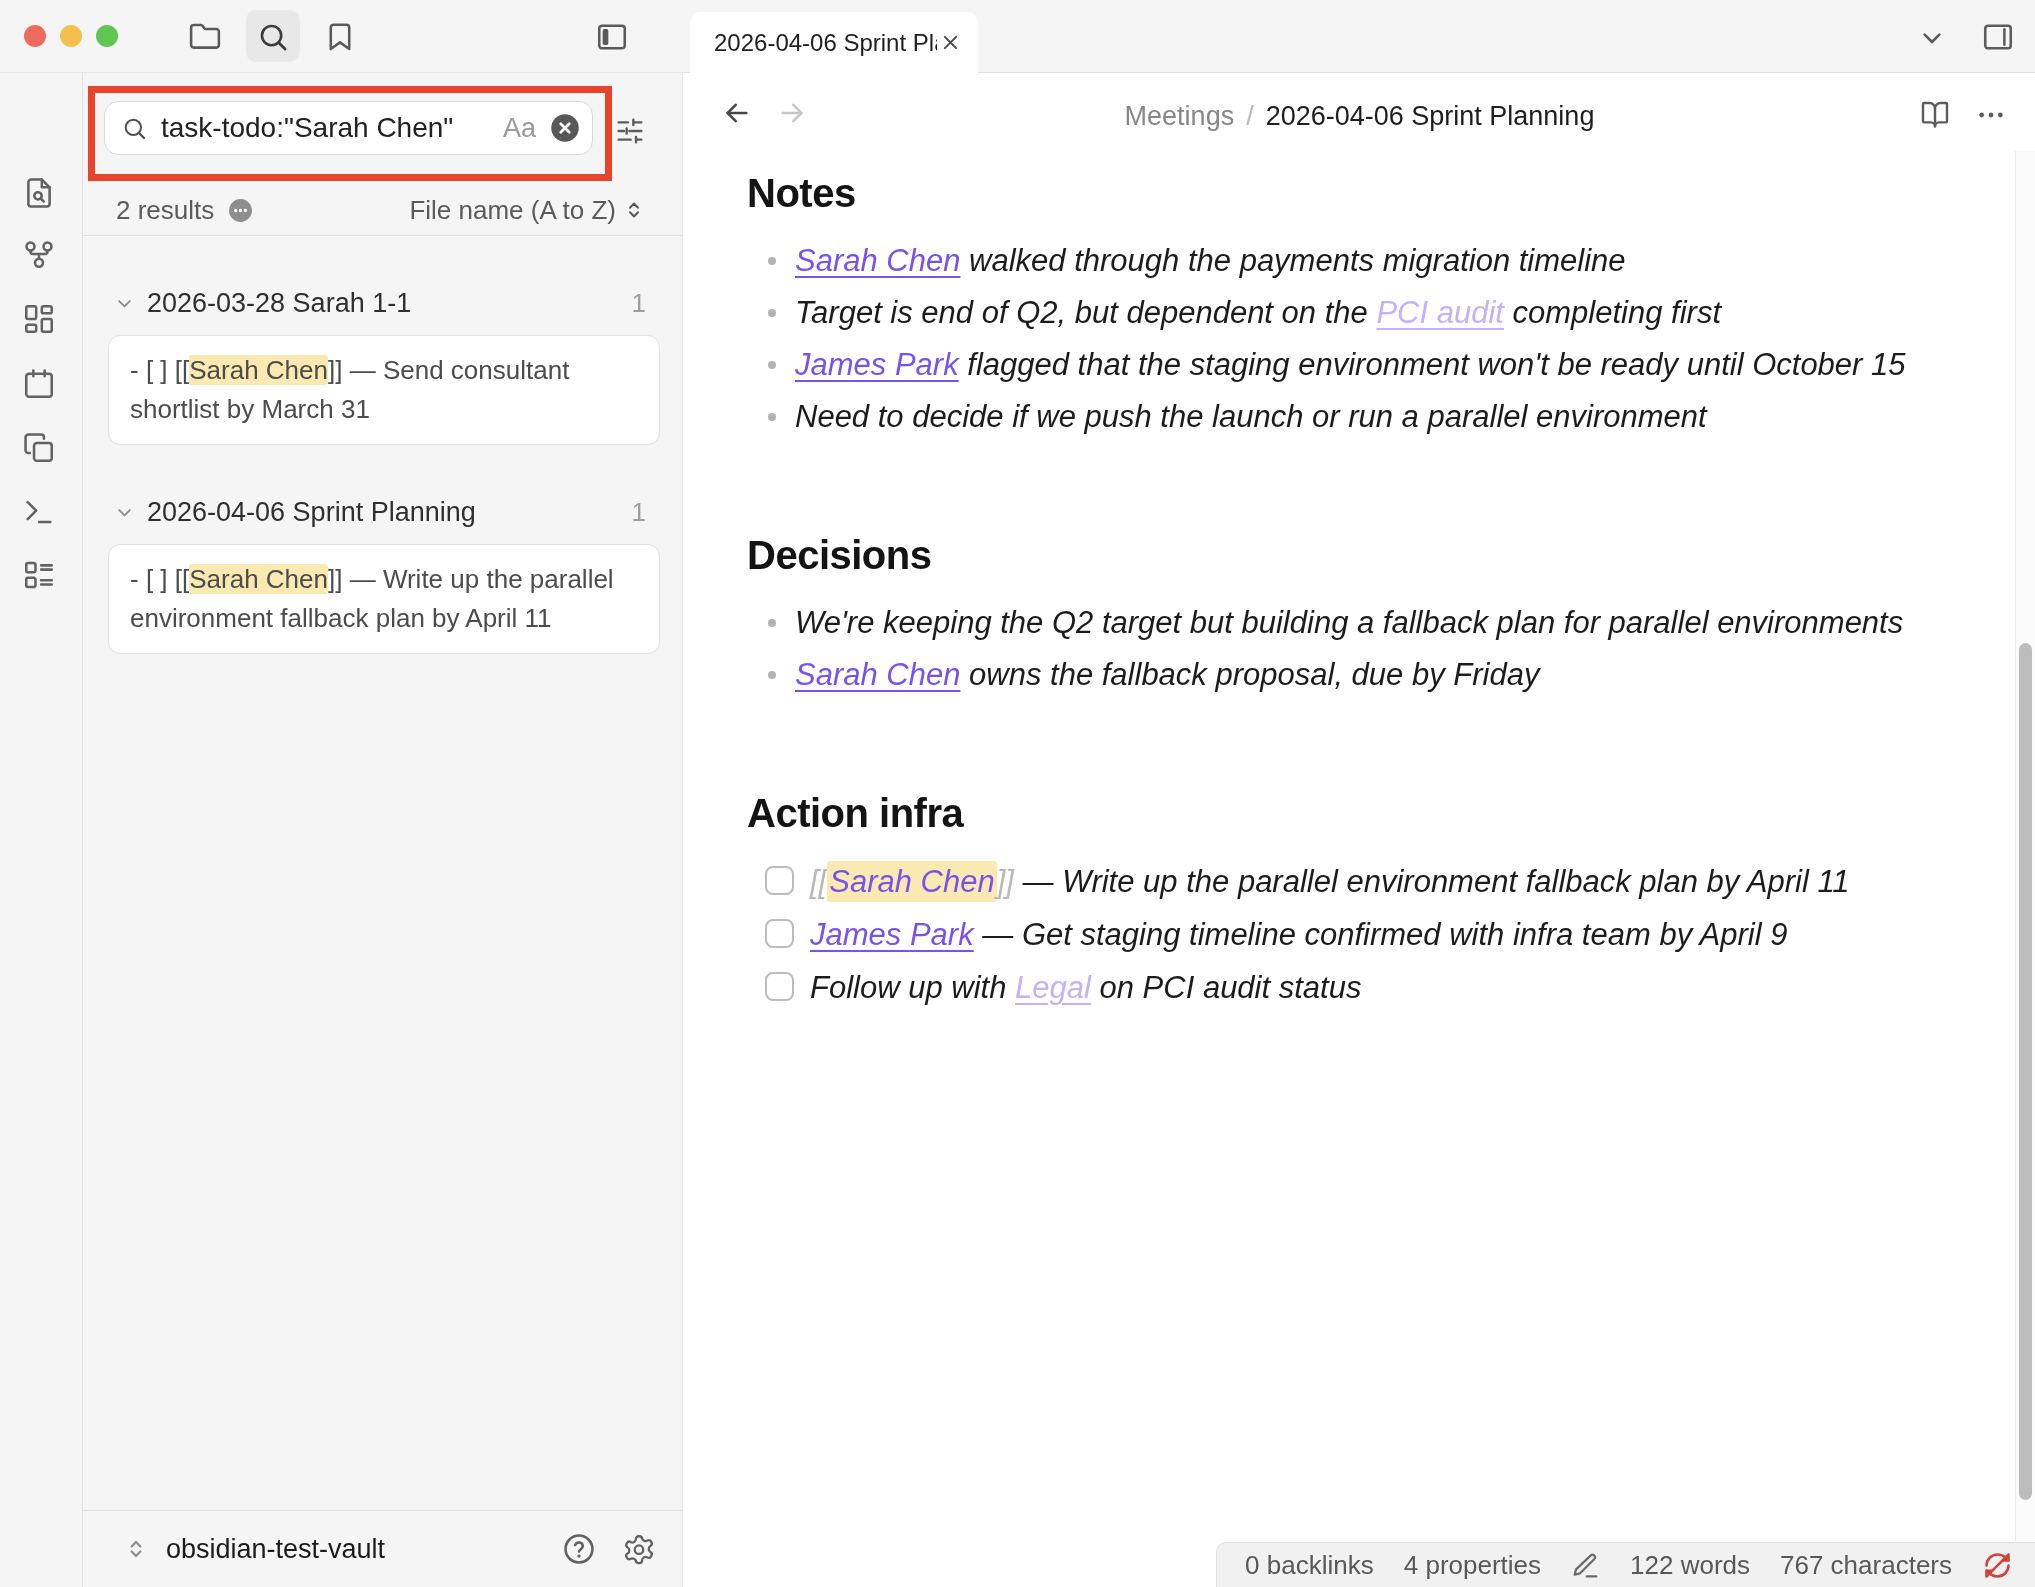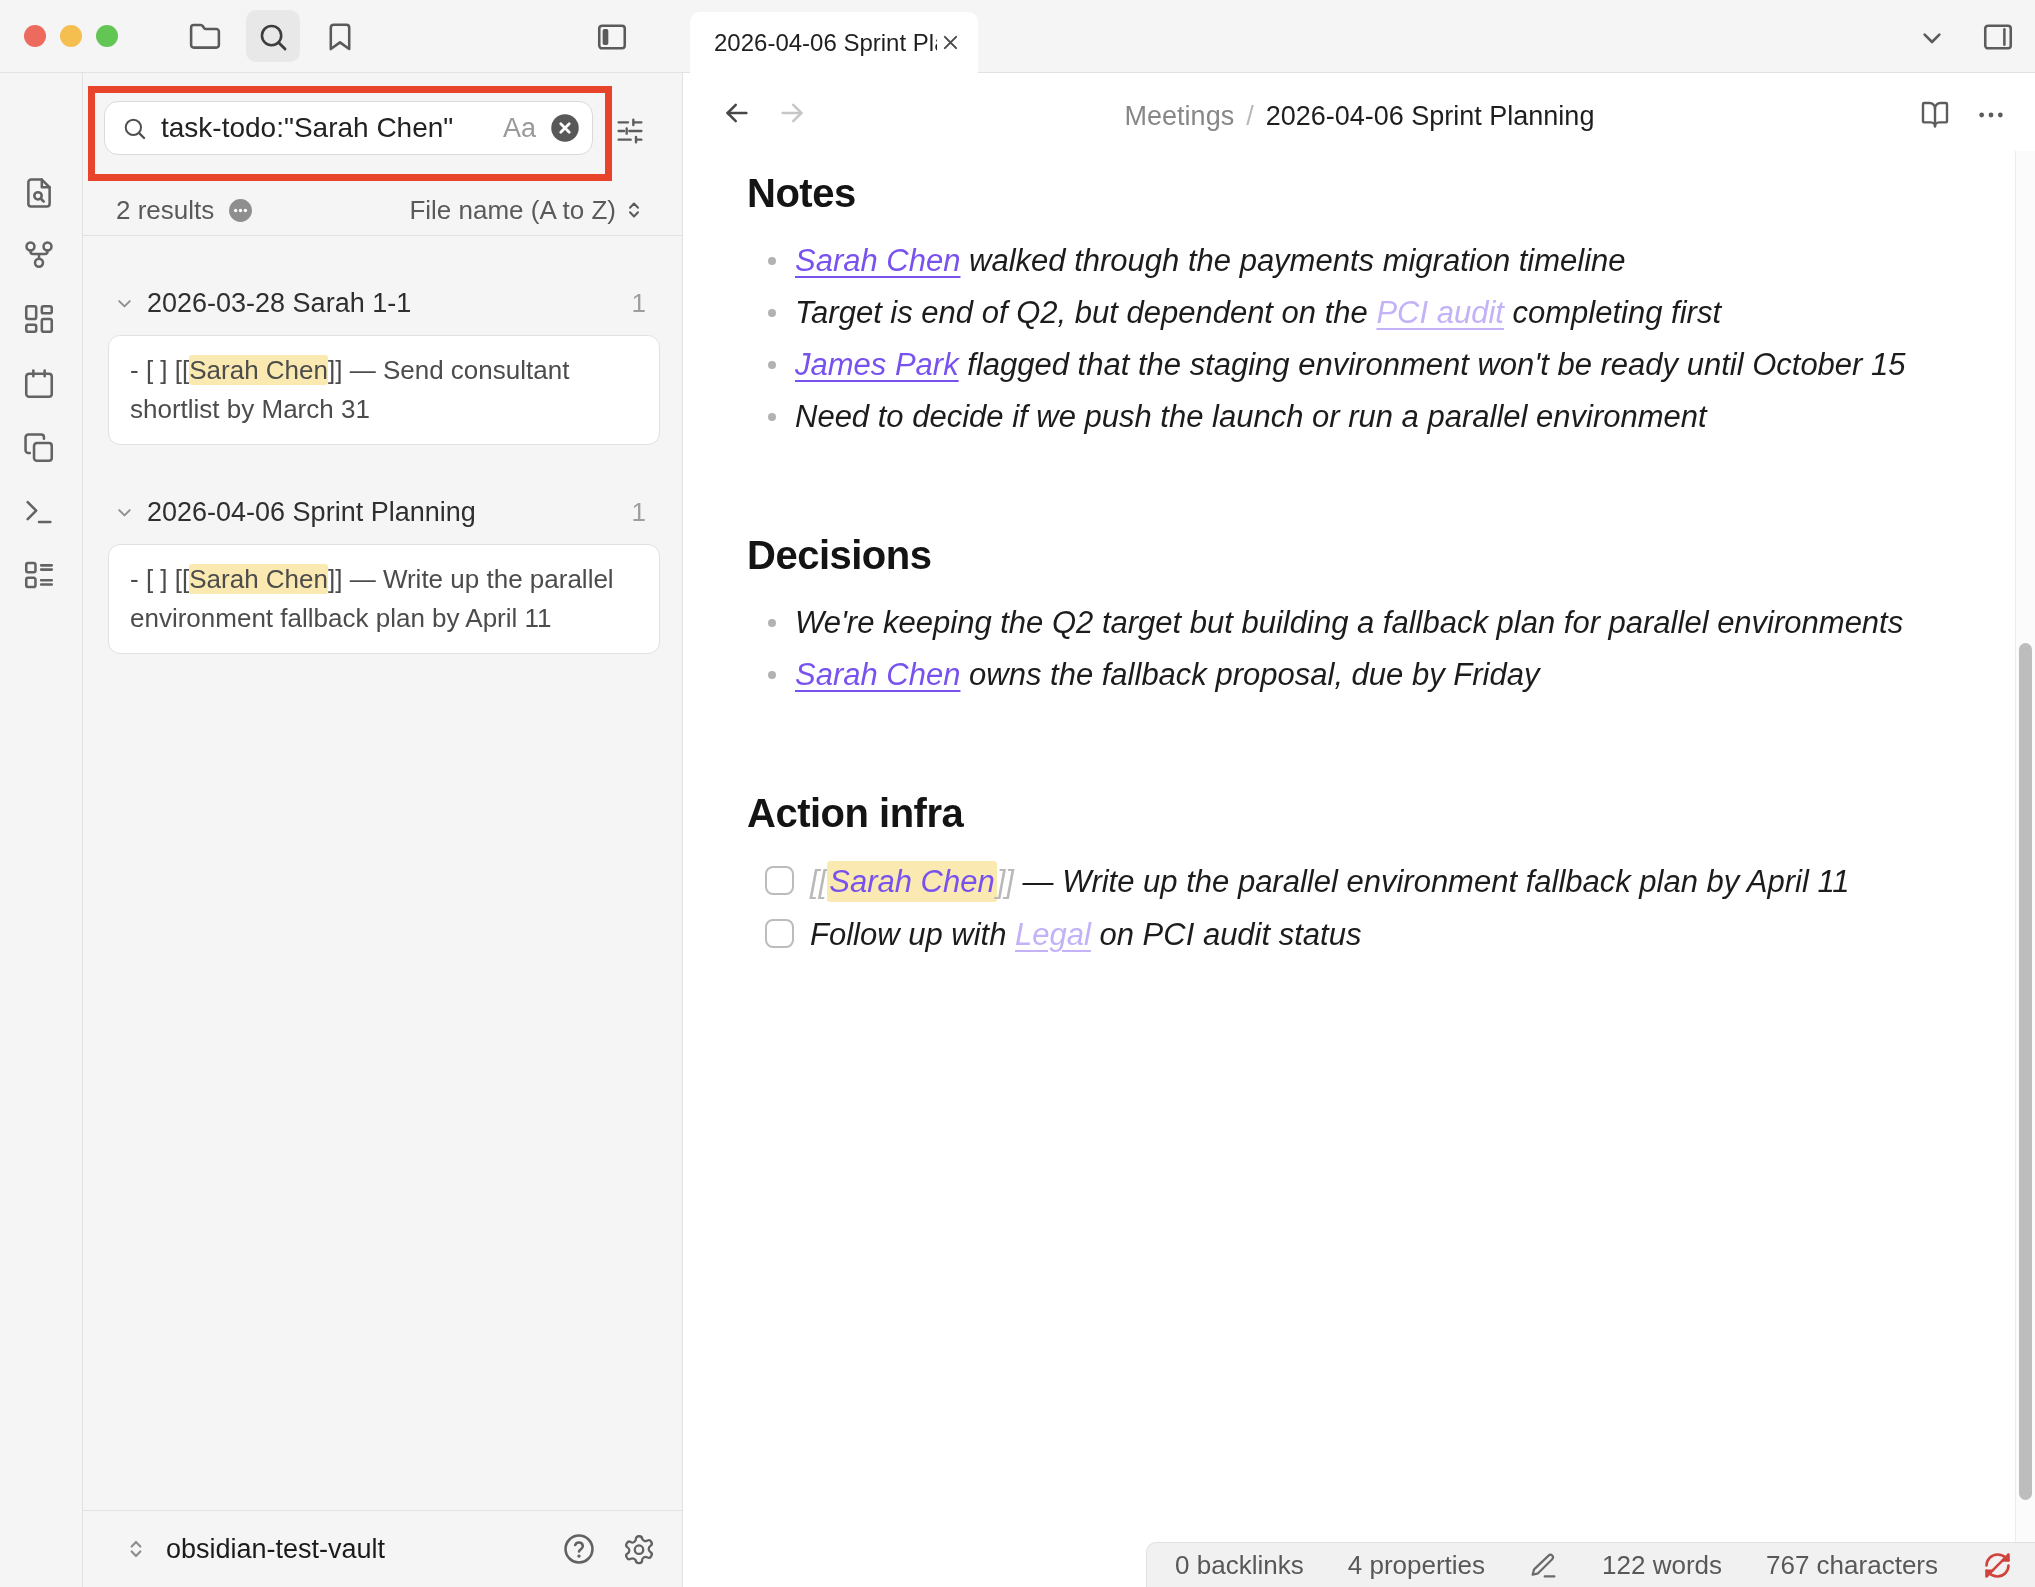--- a/index.html
+++ b/index.html
@@ -87,21 +87,21 @@
   .seg-link{color:var(--c-accent);text-decoration:underline;text-decoration-thickness:2px;text-underline-offset:5px;}
   .seg-ulink{color:var(--c-unresolved_link);text-decoration:underline;text-decoration-thickness:2px;text-underline-offset:5px;}
   .seg-dim{color:#b9b9b9;}
   .seg-hl{color:var(--c-accent);background:var(--c-match_highlight);border-radius:3px;padding:3px 2px;}
 
   
   .scroll-track{position:absolute;right:0;top:151px;bottom:0;width:19px;background:#fbfbfb;border-left:1px solid #ececec;z-index:3;}
   .scroll-thumb{position:absolute;right:3px;top:643px;width:13px;height:857px;background:#bdbdbd;border-radius:7px;z-index:4;}
 
   
-  .status-bar{position:absolute;right:0;bottom:0;height:45px;background:#f1f1f1;border:1px solid #e0e0e0;border-right:none;border-bottom:none;border-radius:10px 0 0 0;display:flex;align-items:center;gap:44px;padding:0 22px 0 28px;box-sizing:border-box;font-size:26px;color:#585858;z-index:6;white-space:nowrap;}
+  .status-bar{position:absolute;right:0;bottom:0;height:45px;background:#f1f1f1;border:1px solid #e0e0e0;border-right:none;border-bottom:none;border-radius:10px 0 0 0;display:flex;align-items:center;gap:30px;padding:0 22px 0 28px;box-sizing:border-box;font-size:26px;color:#585858;z-index:6;white-space:nowrap;}
   .status-bar .pen{width:29px;height:29px;color:#6a6a6a;}
   .status-bar .sync{width:31px;height:31px;color:var(--c-sync_error);}
 </style>
 </head>
 <body>
 
 <div class="titlebar">
   <div class="tl red"></div>
   <div class="tl yellow"></div>
   <div class="tl green"></div>
@@ -350,20 +350,24 @@
         <li><span class="seg-link">Sarah Chen</span><span> owns the fallback proposal, due by Friday</span></li>
       </ul>
       <h2>Action infra</h2>
       <ul class="tasks">
         <li>
           <span class="checkbox"></span>
           <span><span class="seg-dim">[[</span><span class="seg-hl">Sarah Chen</span><span class="seg-dim">]]</span><span> — Write up the parallel environment fallback plan by April 11</span></span>
         </li>
         <li>
           <span class="checkbox"></span>
+          <span><span class="seg-link">James Park</span><span> — Get staging timeline confirmed with infra team by April 9</span></span>
+        </li>
+        <li>
+          <span class="checkbox"></span>
           <span><span>Follow up with </span><span class="seg-ulink">Legal</span><span> on PCI audit status</span></span>
         </li>
       </ul>
     </div>
 </div>
 
 <div class="scroll-track"></div>
 <div class="scroll-thumb"></div>
 
 <div class="status-bar">

